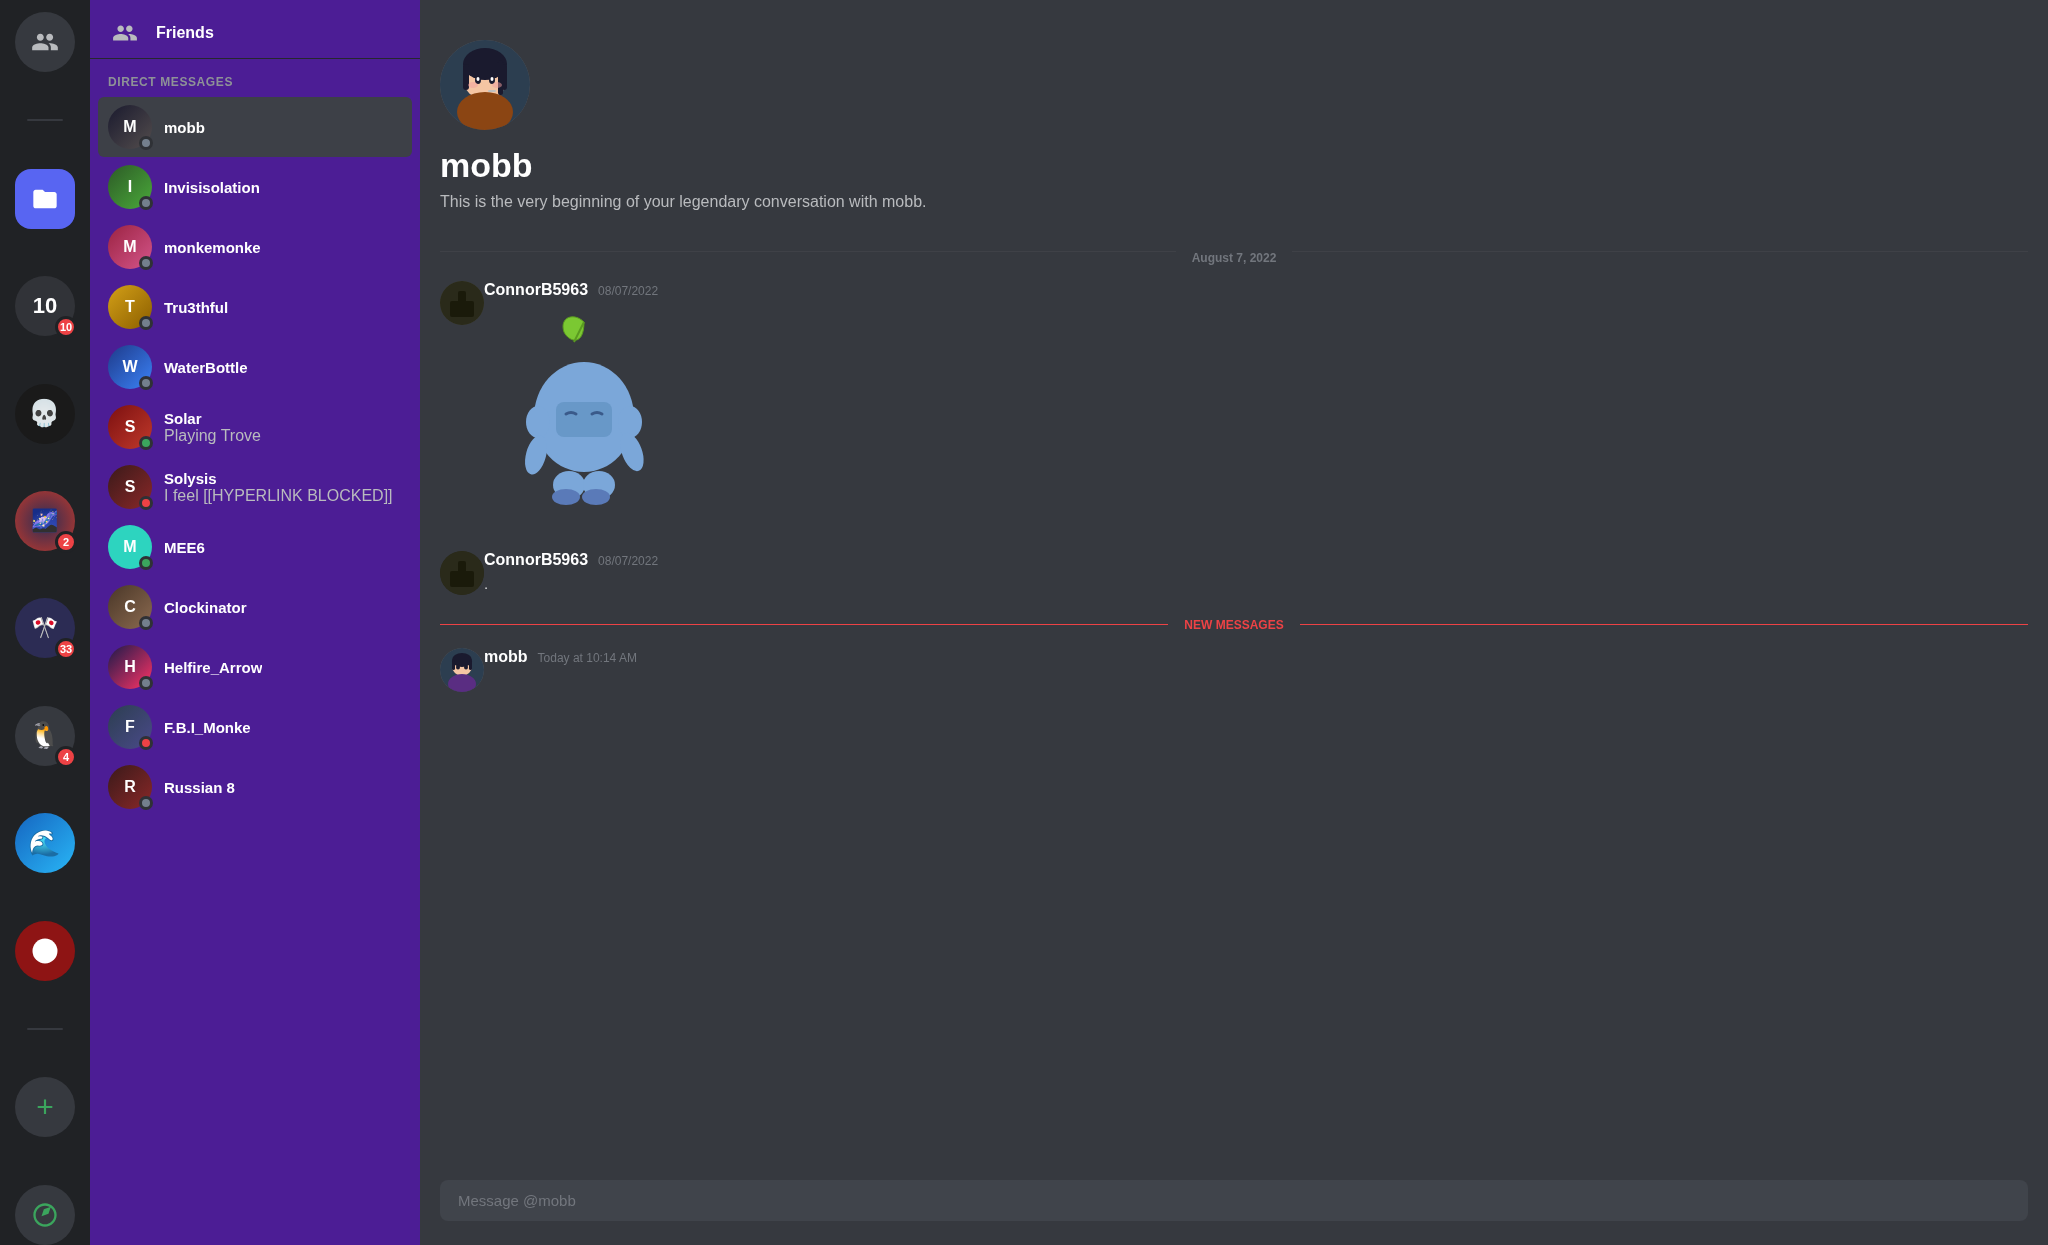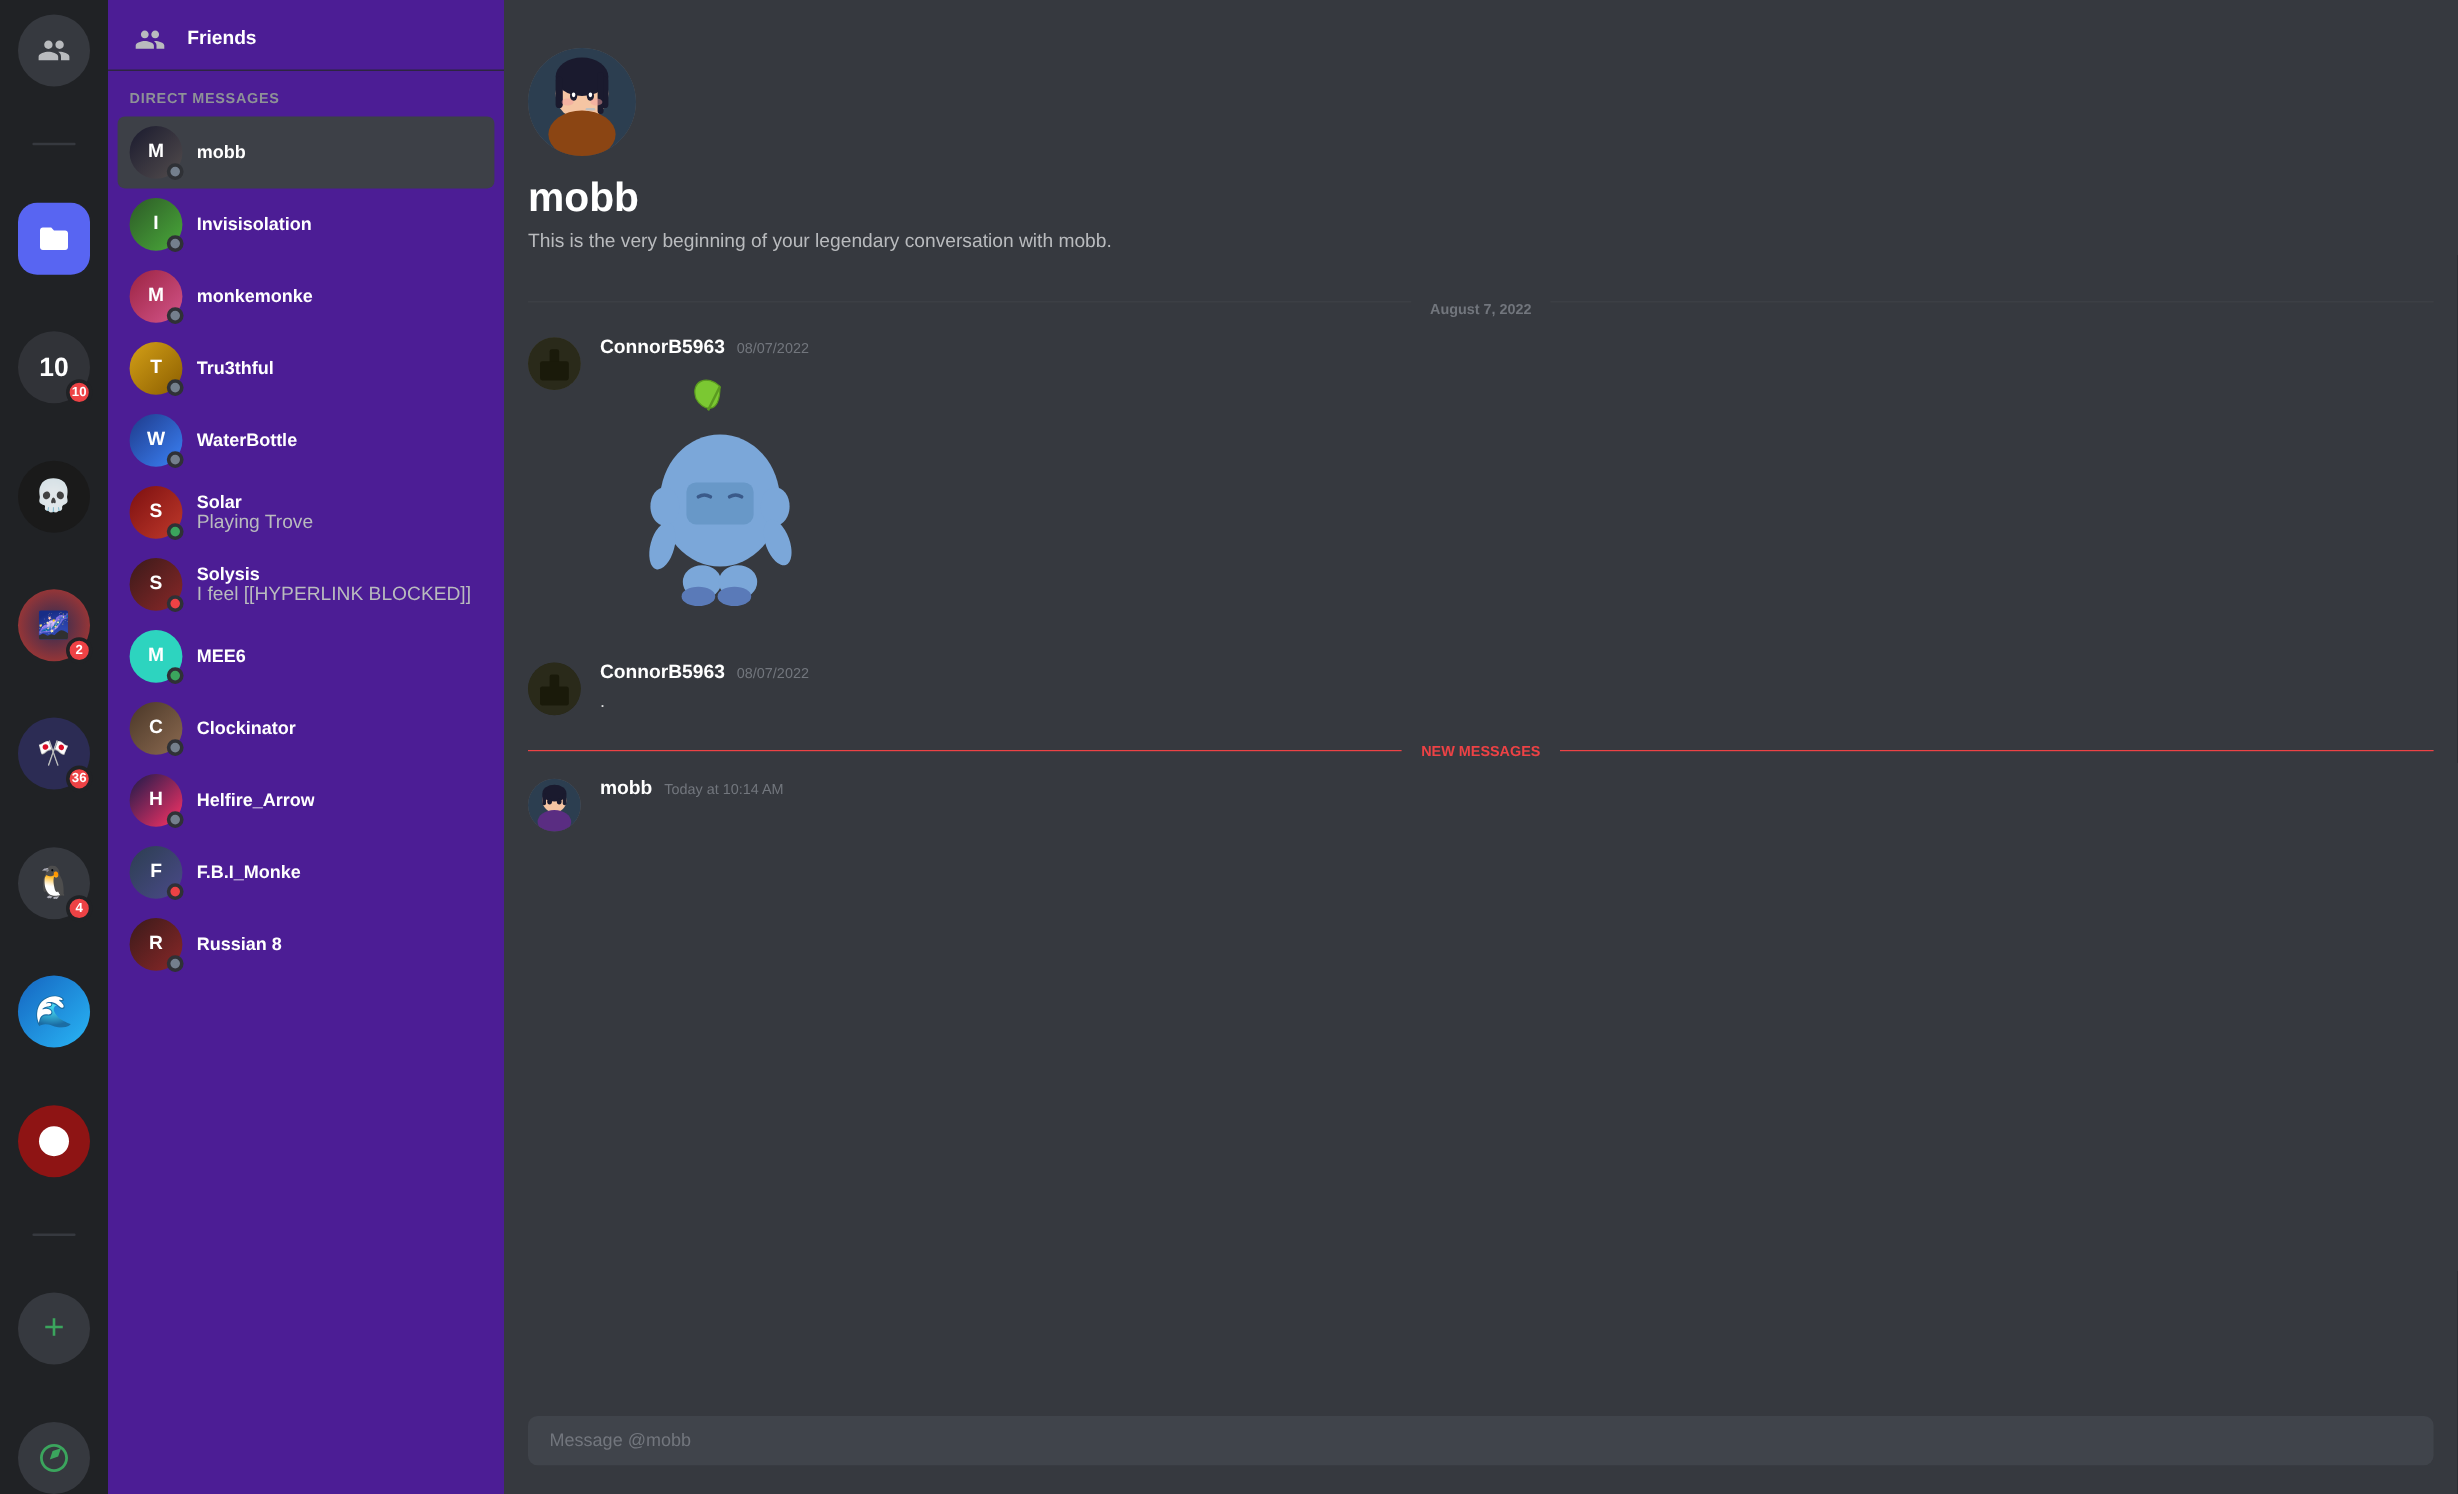--- a/index.html
+++ b/index.html
@@ -260,21 +260,21 @@
     .new-messages-divider::before,
     .new-messages-divider::after {
       content: '';
       flex: 1;
       height: 1px;
       background: #ed4245;
     }
 
     .message-group {
       display: flex;
-      gap: 16px;
+      gap: 0;
       margin-bottom: 20px;
     }
 
     .message-avatar {
       width: 44px;
       height: 44px;
       border-radius: 50%;
       flex-shrink: 0;
       background: #4f545c;
       display: flex;
@@ -379,21 +379,21 @@
     <span style="font-size:26px;">💀</span>
   </div>
 
   <div class="server-icon" style="background:radial-gradient(circle, #2c2c54, #c0392b);">
     <span style="font-size:22px;">🌌</span>
     <span class="badge">2</span>
   </div>
 
   <div class="server-icon" style="background:#2c2c54;">
     <span style="font-size:22px;">🎌</span>
-    <span class="badge">36</span>
+    <span class="badge">33</span>
   </div>
 
   <div class="server-icon" style="background:#36393f;">
     <span style="font-size:26px;">🐧</span>
     <span class="badge">4</span>
   </div>
 
   <div class="server-icon" style="background:linear-gradient(135deg,#1565c0,#29b6f6);">
     <span style="font-size:26px;">🌊</span>
   </div>

